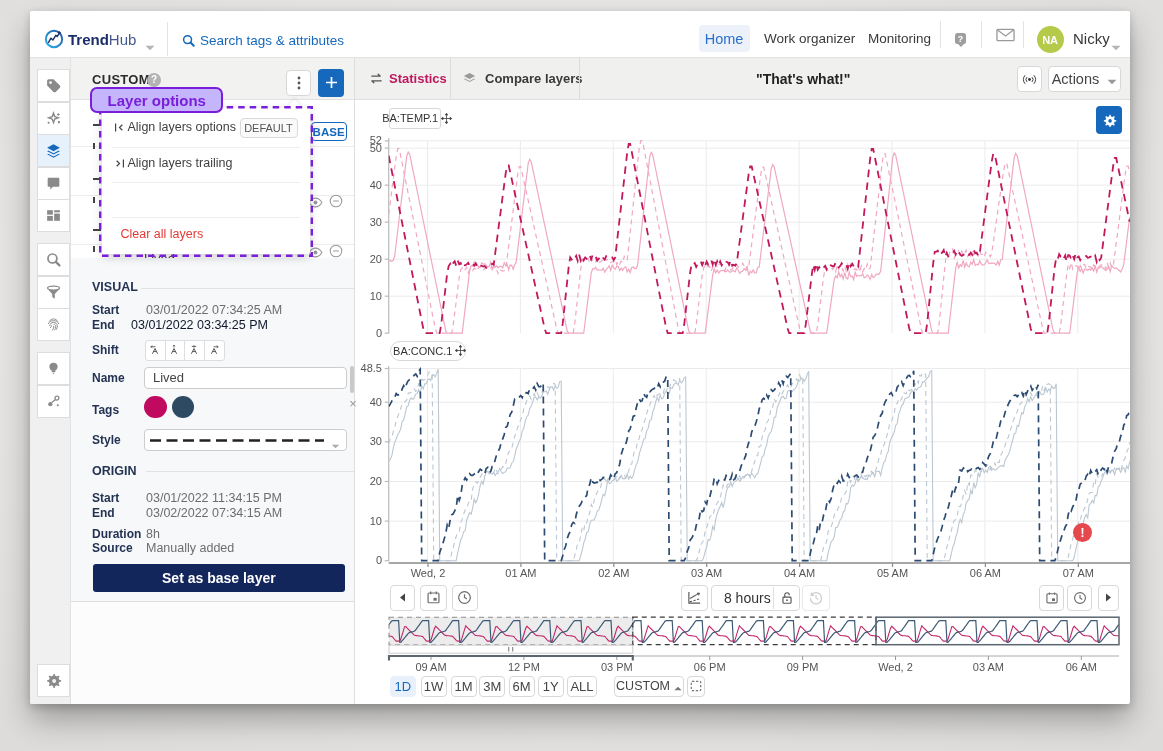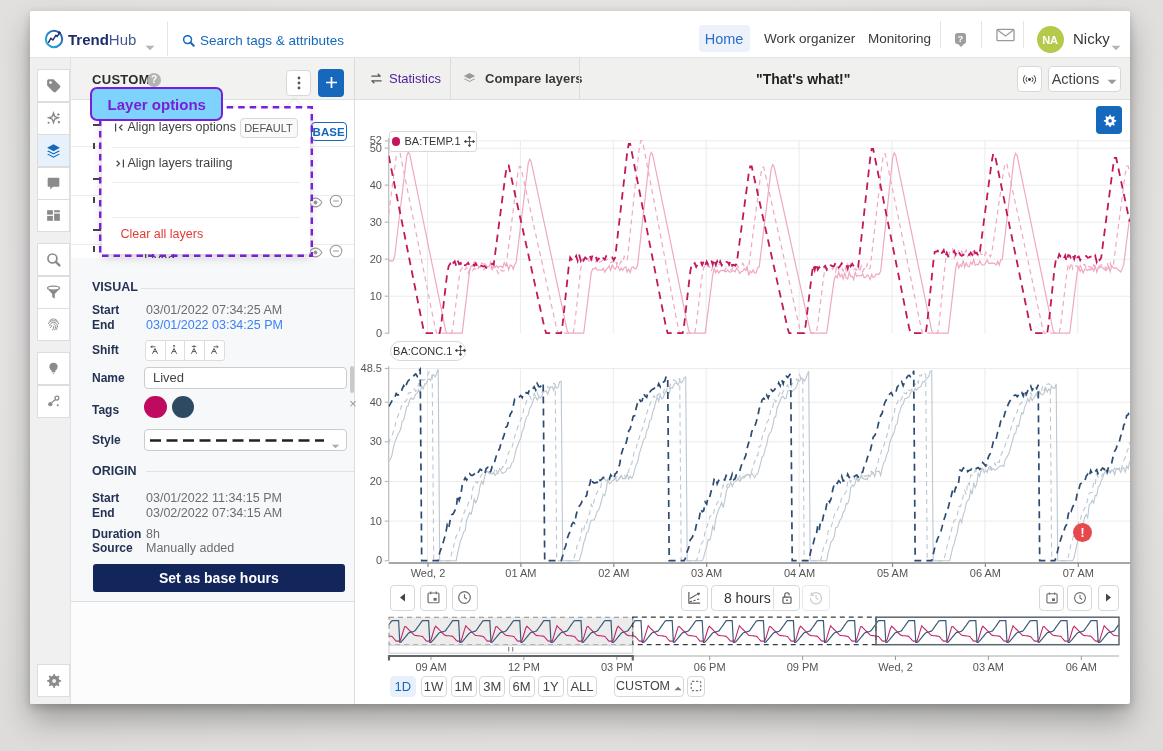--- a/index.html
+++ b/index.html
@@ -304,21 +304,21 @@
 <div class="abs" style="left:63px;top:218px;width:8px;height:2px;background:#444"></div>
 <div class="abs" style="left:63px;top:235px;width:1.5px;height:6px;background:#444"></div>
 <div class="abs" style="left:114px;top:240px;font-size:13px;color:#444">Lived</div>
 
 <div class="abs" style="left:41px;top:247px;width:283px;height:343.3px;background:#f6f8fa"></div>
 <div class="abs" style="left:62px;top:269.4px;font-size:12.5px;font-weight:bold;color:#253353">VISUAL</div>
 <div class="abs" style="left:111px;top:276.7px;width:213px;height:1px;background:#e2e2e2"></div>
 <div class="abs" style="left:62px;top:292.4px;font-size:12px;font-weight:bold;color:#253353">Start</div>
 <div class="abs" style="left:116px;top:292.3px;font-size:12.5px;color:#6d6d6d">03/01/2022 07:34:25 AM</div>
 <div class="abs" style="left:62px;top:306.8px;font-size:12px;font-weight:bold;color:#253353">End</div>
-<div class="abs" style="left:116px;top:306.7px;font-size:12.5px;color:#3b82f6">03/01/2022 03:34:25 PM</div>
+<div class="abs" style="left:101px;top:306.7px;font-size:12.5px;color:#0f172a">03/01/2022 03:34:25 PM</div>
 <div class="abs" style="left:62px;top:331.7px;font-size:12px;font-weight:bold;color:#253353">Shift</div>
 <div class="abs" style="left:114.7px;top:328.7px;width:80px;height:21px;border:1px solid #ddd;border-radius:3px;background:#fff"></div>
 <div class="abs" style="left:134.5px;top:328.7px;width:1px;height:21px;background:#ddd"></div>
 <div class="abs" style="left:154.3px;top:328.7px;width:1px;height:21px;background:#ddd"></div>
 <div class="abs" style="left:174.1px;top:328.7px;width:1px;height:21px;background:#ddd"></div>
 <div class="abs" style="left:117.5px;top:332.3px"><svg width="14" height="14" viewBox="0 0 16 13">
           <path d="M5 10.8 L8 4.8 L11 10.8 M6.3 8.3 L9.7 8.3" fill="none" stroke="#555" stroke-width="1.1"></path>
           <path d="M3.2 2.8 L8.5 2.8 M3.2 2.8 L5 1.6 M3.2 2.8 L5 4" stroke="#555" stroke-width="1" fill="none"></path>
         </svg></div>
 <div class="abs" style="left:137.3px;top:332.3px"><svg width="14" height="14" viewBox="0 0 16 13">
@@ -352,21 +352,21 @@
 <div class="abs" style="left:62px;top:453.1px;font-size:12.5px;font-weight:bold;color:#253353">ORIGIN</div>
 <div class="abs" style="left:116px;top:460.4px;width:208px;height:1px;background:#e2e2e2"></div>
 <div class="abs" style="left:62px;top:480.2px;font-size:12px;font-weight:bold;color:#253353">Start</div>
 <div class="abs" style="left:116px;top:480.1px;font-size:12.5px;color:#6d6d6d">03/01/2022 11:34:15 PM</div>
 <div class="abs" style="left:62px;top:494.7px;font-size:12px;font-weight:bold;color:#253353">End</div>
 <div class="abs" style="left:116px;top:494.6px;font-size:12.5px;color:#6d6d6d">03/02/2022 07:34:15 AM</div>
 <div class="abs" style="left:62px;top:515.9px;font-size:12px;font-weight:bold;color:#253353">Duration</div>
 <div class="abs" style="left:116px;top:515.8px;font-size:12.5px;color:#6d6d6d">8h</div>
 <div class="abs" style="left:62px;top:530.4px;font-size:12px;font-weight:bold;color:#253353">Source</div>
 <div class="abs" style="left:116px;top:530.3px;font-size:12.5px;color:#6d6d6d">Manually added</div>
-<div class="abs" style="left:62.6px;top:553.2px;width:252.5px;height:28px;background:#13265c;border-radius:3px;color:#fff;font-size:14px;font-weight:bold;display:flex;align-items:center;justify-content:center">Set as base hours</div>
+<div class="abs" style="left:62.6px;top:553.2px;width:252.5px;height:28px;background:#13265c;border-radius:3px;color:#fff;font-size:14px;font-weight:bold;display:flex;align-items:center;justify-content:center">Set as base layer</div>
 <div class="abs" style="left:41px;top:590.3px;width:283px;height:1px;background:#ddd"></div>
 <div class="abs" style="left:41px;top:591.3px;width:283px;height:101.7px;background:#fcfcfc"></div>
 
 <div class="btn" style="left:256px;top:58.5px;width:25px;height:26px">
         <svg width="4" height="14" viewBox="0 0 4 14">
           <circle cx="2" cy="2" r="1.4" fill="#555"></circle>
           <circle cx="2" cy="7" r="1.4" fill="#555"></circle>
           <circle cx="2" cy="12" r="1.4" fill="#555"></circle>
         </svg>
       </div>
@@ -396,48 +396,48 @@
         </div>
   <div class="abs" style="left:10px;top:74.9px;width:188px;height:1px;background:#ededed"></div>
   <div class="abs" style="left:10px;top:109.5px;width:188px;height:1px;background:#ededed"></div>
   <div class="mi" style="top:108.5px;color:#e53935">
           <span style="margin-left:19px">Clear all layers</span>
         </div>
 </div>
 <svg class="abs" style="left:69px;top:94.5px" width="214" height="151">
         <rect x="1.2" y="1.2" width="211.6" height="148.6" fill="none" stroke="#7a1fd9" stroke-width="2.4" stroke-dasharray="6.5 5"></rect>
       </svg>
-<div class="abs" style="left:60.3px;top:76.3px;width:133px;height:34px;background:#7dd3fc;border:2.5px solid #7a1fd9;border-radius:7px;display:flex;align-items:center;justify-content:center;font-size:15px;font-weight:bold;color:#7a1fd9">Layer options</div>
+<div class="abs" style="left:60.3px;top:76.3px;width:133px;height:26px;background:#c4b5fd;border:2.5px solid #7a1fd9;border-radius:7px;display:flex;align-items:center;justify-content:center;font-size:15px;font-weight:bold;color:#7a1fd9">Layer options</div>
 
 <div class="ctool">
   <div class="abs" style="left:14px;top:13px"><svg width="15" height="15" viewBox="0 0 16 16">
             <path d="M3 5.5 L12 5.5 M12 5.5 L9.8 3.4 M3 10.5 L13 10.5 M3 10.5 L5.2 12.6" fill="none" stroke="#555" stroke-width="1.4" stroke-linecap="round"></path>
           </svg></div>
-  <div class="abs" style="left:34px;top:12.5px;font-size:13px;color:#4c1d95;font-weight:normal">Statistics</div>
+  <div class="abs" style="left:34px;top:12.5px;font-size:13px;color:#be185d;font-weight:bold">Statistics</div>
   <div class="abs" style="left:95px;top:0;width:1px;height:41px;background:#dcdcdc"></div>
   <div class="abs" style="left:107px;top:13px"><svg width="15" height="15" viewBox="0 0 16 16">
             <path d="M8 2.2 L14 5.4 L8 8.6 L2 5.4 Z" fill="#9a9a9a"></path>
             <path d="M3 8 L8 10.7 L13 8 L14 8.6 L8 11.8 L2 8.6 Z" fill="#9a9a9a"></path>
           </svg></div>
   <div class="abs" style="left:130px;top:12.5px;font-size:13px;color:#3a3a3a;font-weight:bold">Compare layers</div>
   <div class="abs" style="left:224px;top:0;width:1px;height:41px;background:#dcdcdc"></div>
   <div class="abs" style="left:401px;top:13px;font-size:14px;color:#222;font-weight:bold">"That's what!"</div>
   <div class="btn" style="left:662px;top:8px;width:25px;height:26px">
           <svg width="15" height="15" viewBox="0 0 16 16">
             <circle cx="8" cy="8" r="1.5" fill="#333"></circle>
             <path d="M5.4 5.4 A3.7 3.7 0 0 0 5.4 10.6 M10.6 5.4 A3.7 3.7 0 0 1 10.6 10.6" fill="none" stroke="#333" stroke-width="1"></path>
             <path d="M3.4 3.4 A6.5 6.5 0 0 0 3.4 12.6 M12.6 3.4 A6.5 6.5 0 0 1 12.6 12.6" fill="none" stroke="#333" stroke-width="1"></path>
           </svg>
         </div>
   <div class="btn" style="left:693px;top:8px;width:73px;height:26px;font-size:14.5px;color:#444">Actions&nbsp;&nbsp;<span style="margin-top:2px"><svg width="10" height="6" viewBox="0 0 10 6">
               <path d="M0.5 0.8 L5 5.2 L9.5 0.8 Z" fill="#999"></path>
             </svg></span></div>
 </div>
 
-<div class="btn" style="left:359.2px;top:120px;width:88px;height:20.6px;border-radius:3px">
+<div class="btn" style="left:359.2px;top:97px;width:52px;height:20.6px;border-radius:3px">
   <span style="width:8.6px;height:8.6px;border-radius:50%;background:#c2185b;margin-right:4px"></span>
   <span style="font-size:11px;color:#333">BA:TEMP.1</span>
         <span style="margin-left:3px;margin-top:1px"><svg width="11" height="11" viewBox="0 0 16 16">
             <g stroke="#444" stroke-width="1.2" fill="#444">
               <line x1="8" y1="2.5" x2="8" y2="13.5"></line>
               <line x1="2.5" y1="8" x2="13.5" y2="8"></line>
               <path d="M8 0.3 L6.3 2.9 L9.7 2.9 Z"></path>
               <path d="M8 15.7 L6.3 13.1 L9.7 13.1 Z"></path>
               <path d="M0.3 8 L2.9 6.3 L2.9 9.7 Z"></path>
               <path d="M15.7 8 L13.1 6.3 L13.1 9.7 Z"></path>

